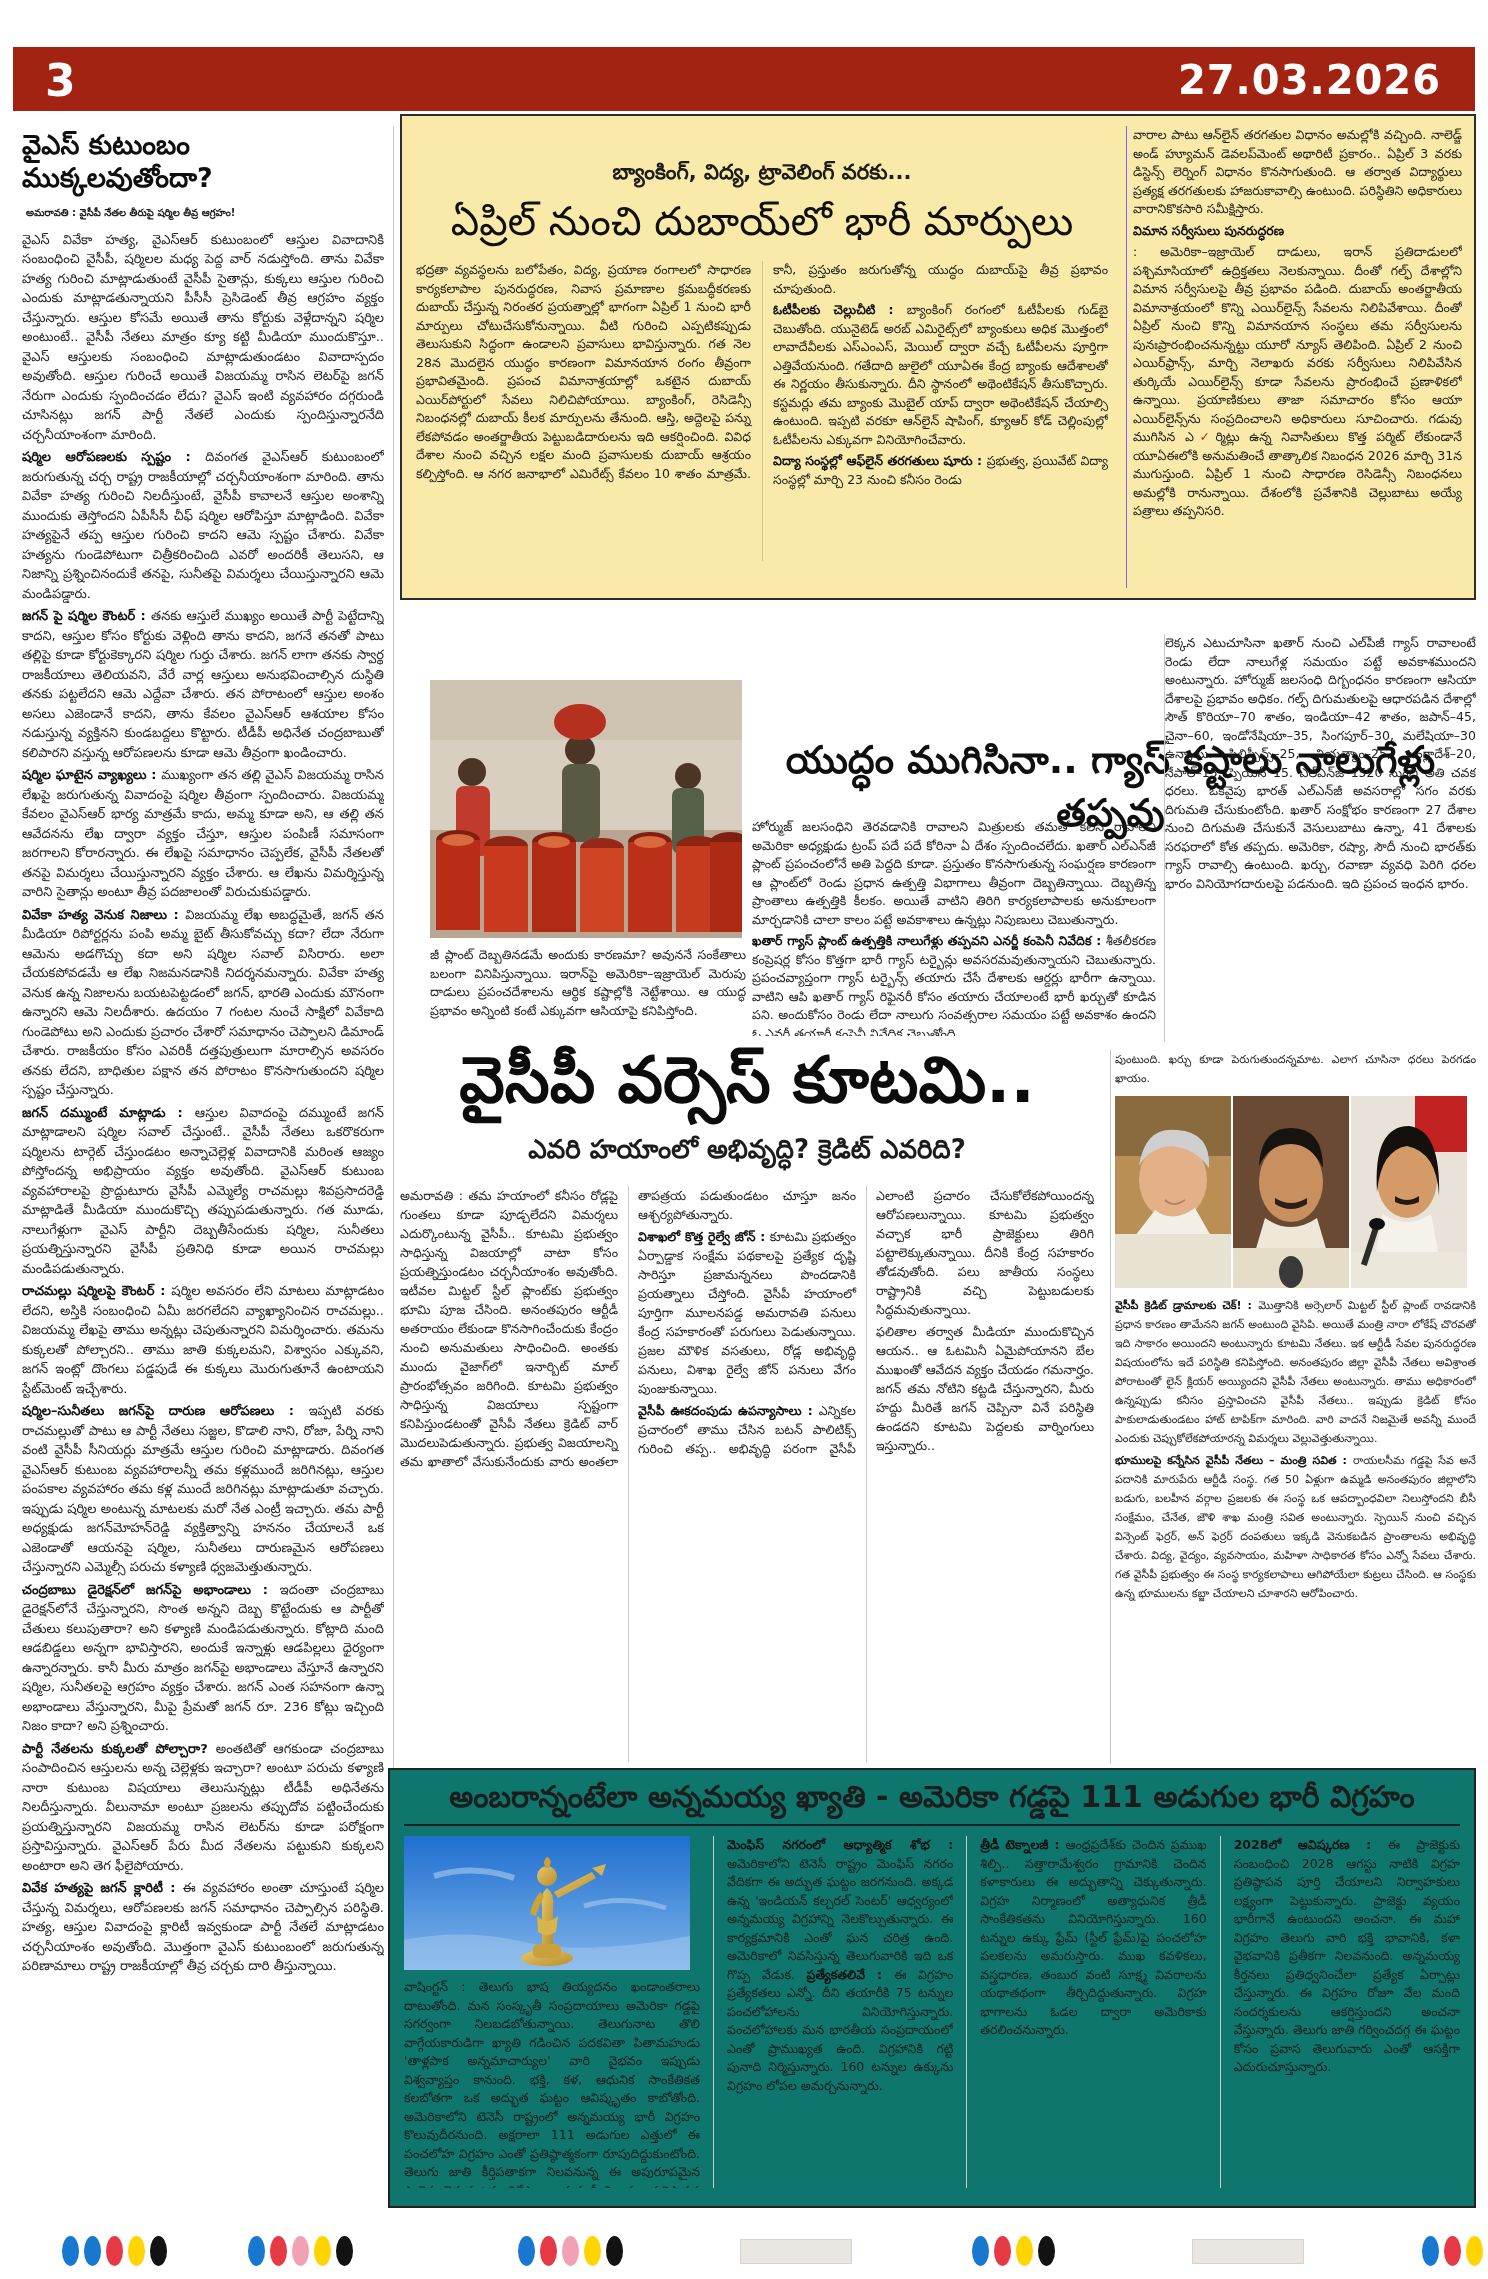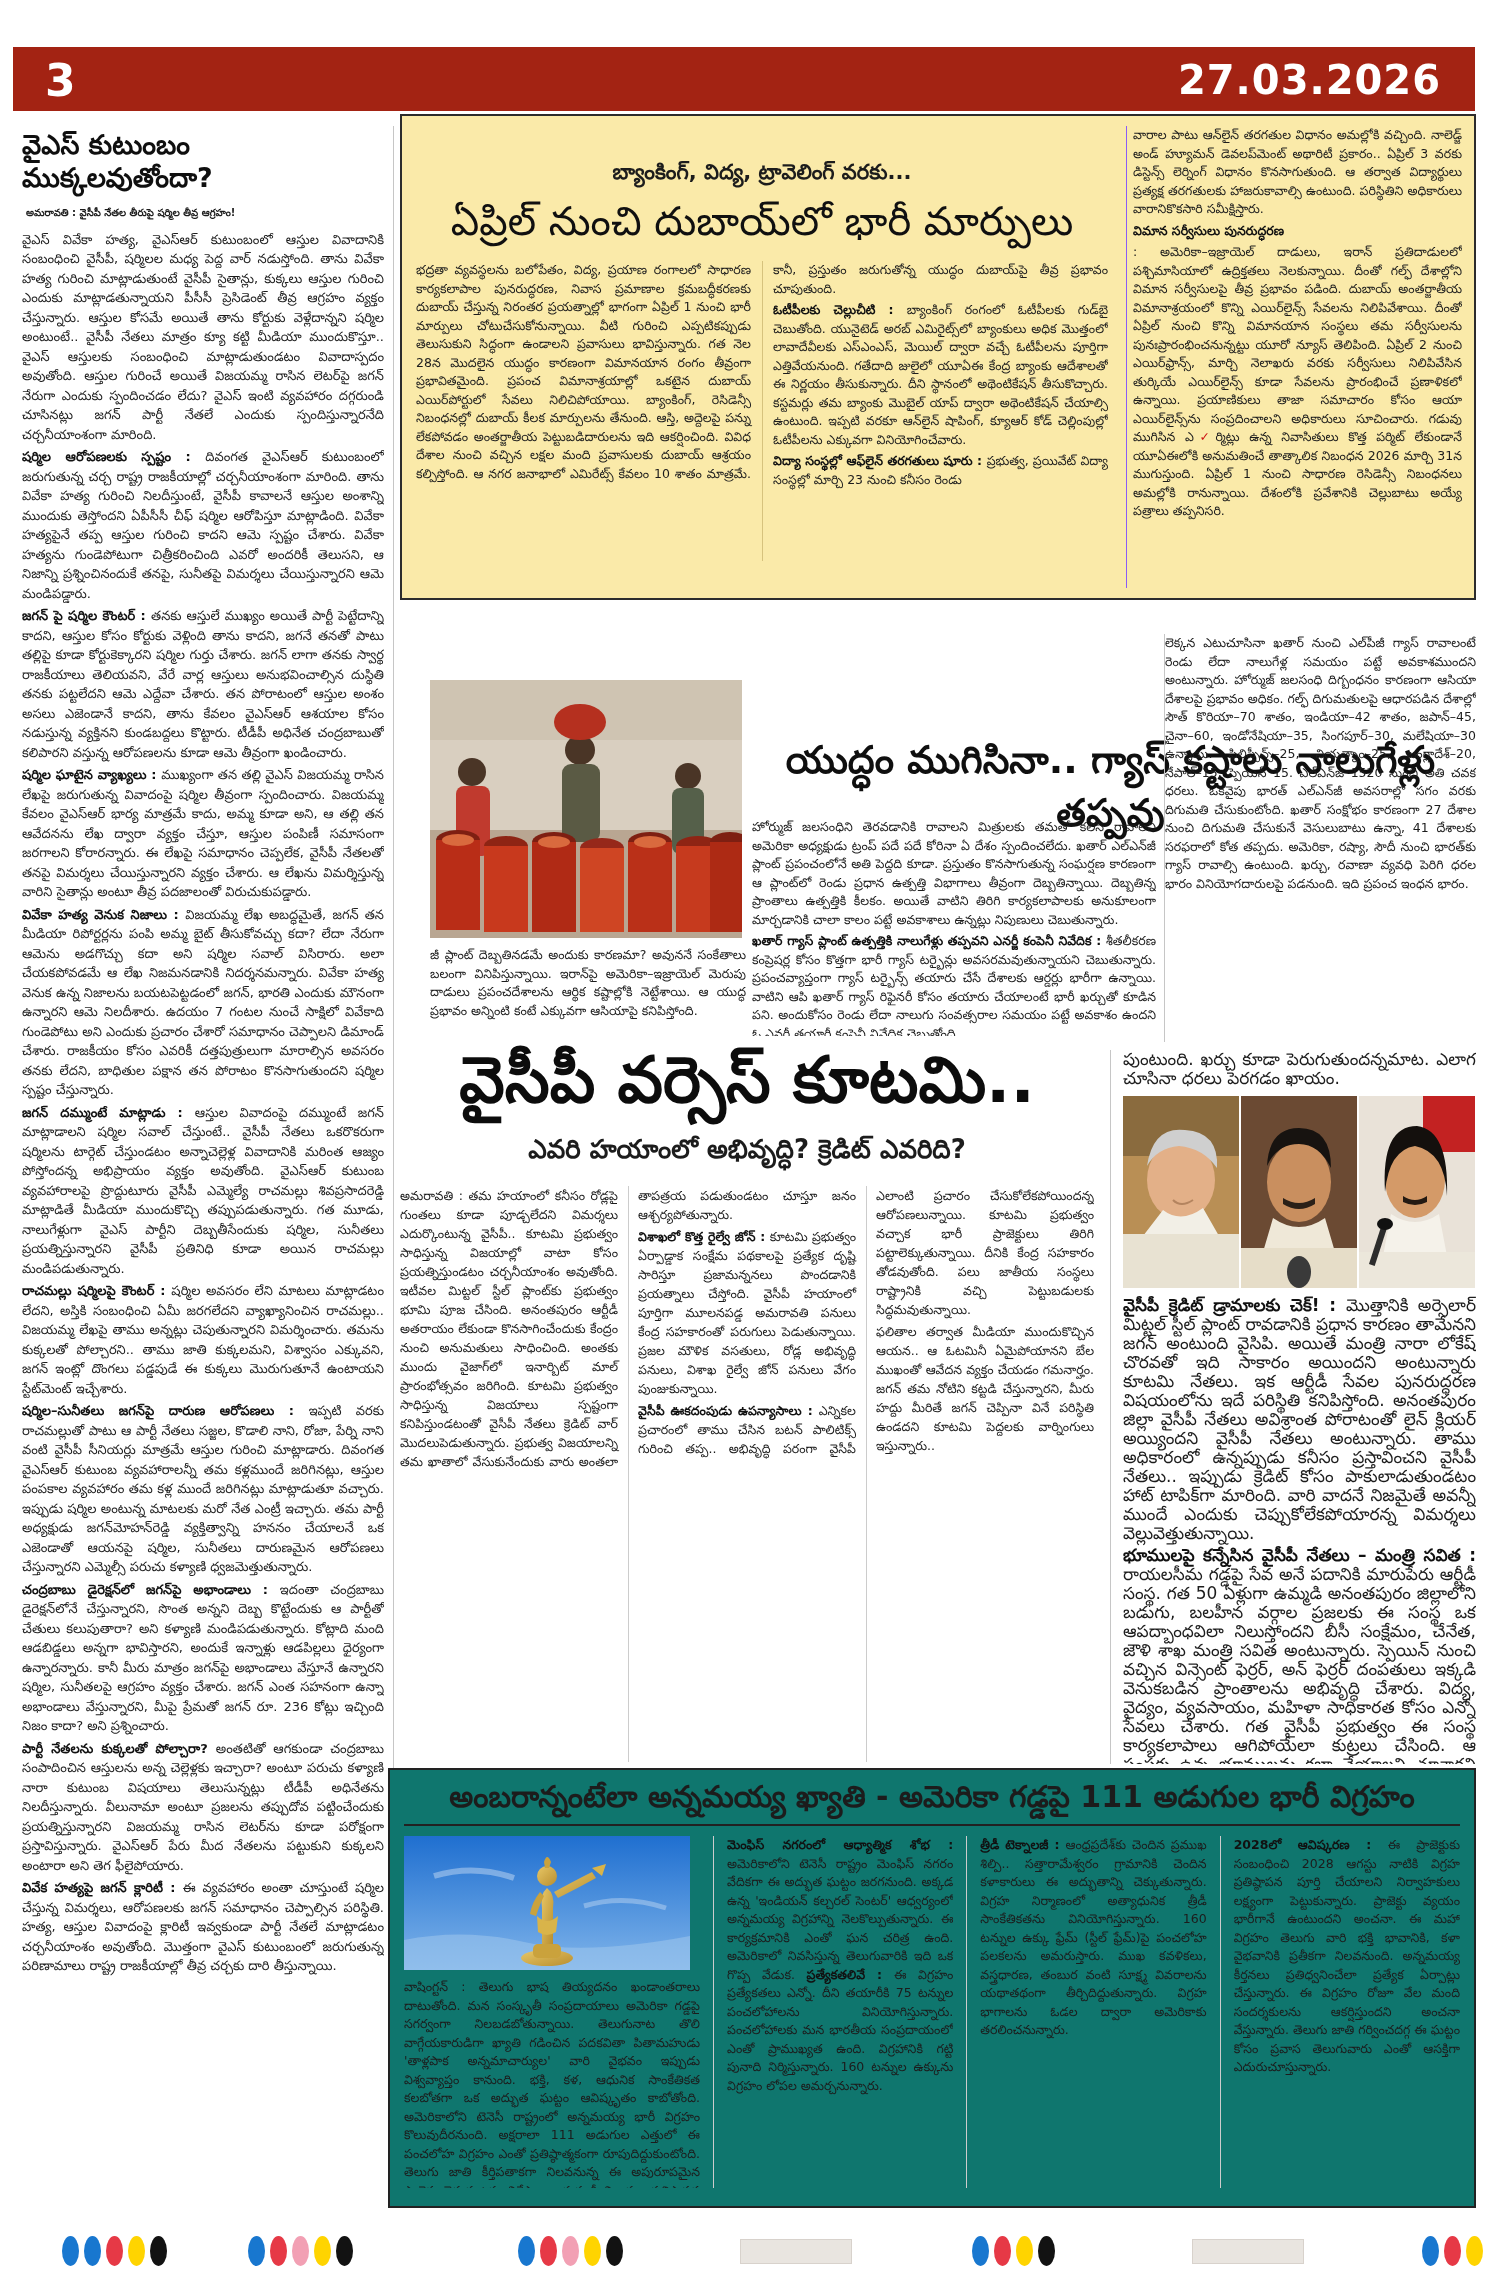--- a/index.html
+++ b/index.html
@@ -52,22 +52,22 @@
   
   #ycp { position:absolute; left:400px; top:1050px; width:1076px; height:714px; }
   .ycp-head { position:absolute; left:0; top:-6px; width:694px; text-align:center;
               font-size:64px; line-height:72px; font-weight:bold; color:#0c0c0c; }
   .ycp-sub  { position:absolute; left:0; top:84px; width:694px; text-align:center;
               font-size:26px; font-weight:bold; }
   .ycp-body { position:absolute; left:0; top:136px; width:694px; height:576px; overflow:hidden;
               column-count:3; column-gap:20px; column-rule:1px solid #cccccc;
               font-size:12.5px; line-height:19px; text-align:justify; }
   .ycp-right { position:absolute; right:0; top:0; width:366px; height:714px; overflow:hidden;
-               border-left:1px solid #c6c6c6; padding-left:12px;
-               font-size:17px; line-height:19px; text-align:justify; }
+               border-left:1px solid #c6c6c6; padding-left:4px;
+               font-size:11px; line-height:19px; text-align:justify; }
   .pol-photo { width:352px; height:192px; margin:8px 0 8px; display:block; }
 
   
   #anna { position:absolute; left:388px; top:1768px; width:1088px; height:440px;
           border:2px solid #222; background:#0f766e; padding:8px 14px 10px; }
   .anna-head { text-align:center; font-size:30px; line-height:38px; font-weight:bold;
                padding-bottom:8px; border-bottom:2px solid #222; margin-bottom:10px; }
   .anna-cols { display:flex; gap:0; height:352px; overflow:hidden; }
   .anna-col { font-size:12.5px; line-height:18.5px; text-align:justify; overflow:hidden; }
   .anna-c1 { width:296px; }

